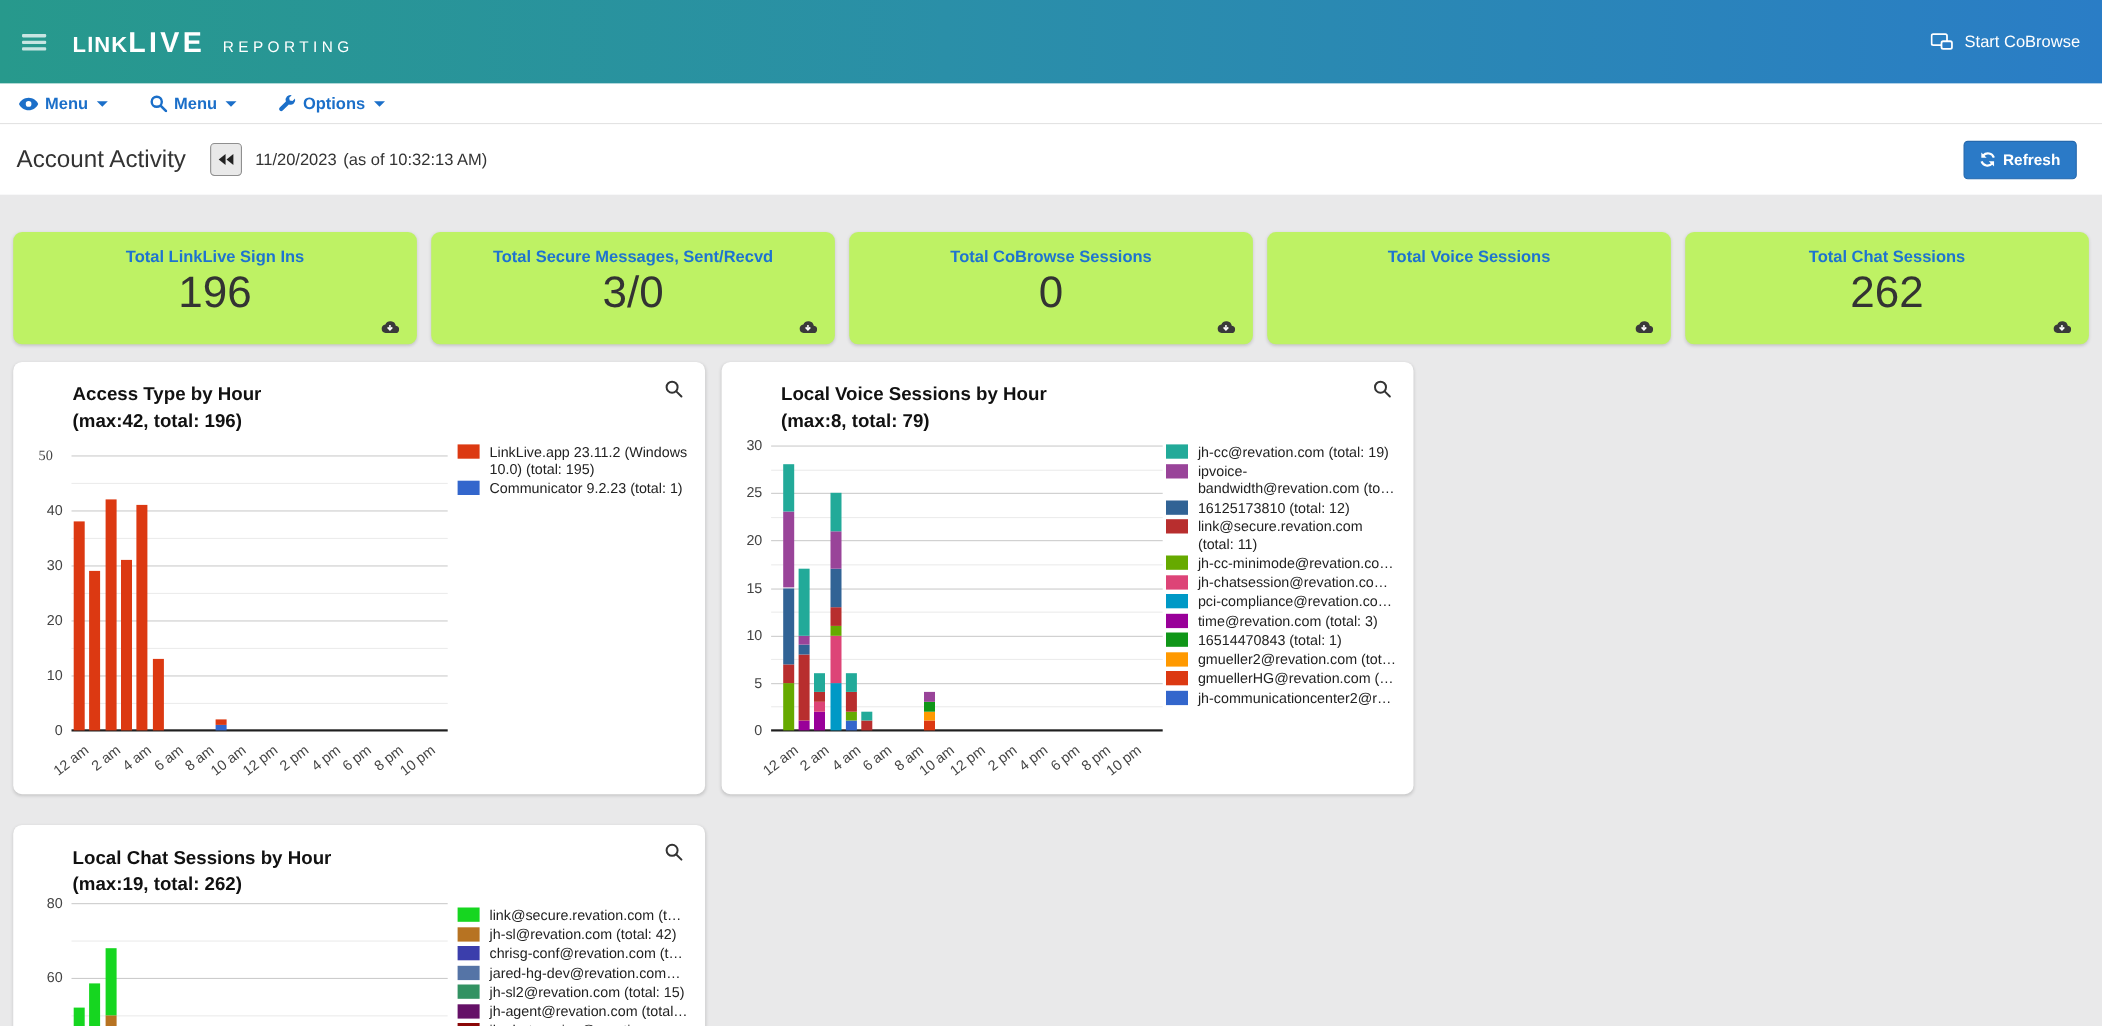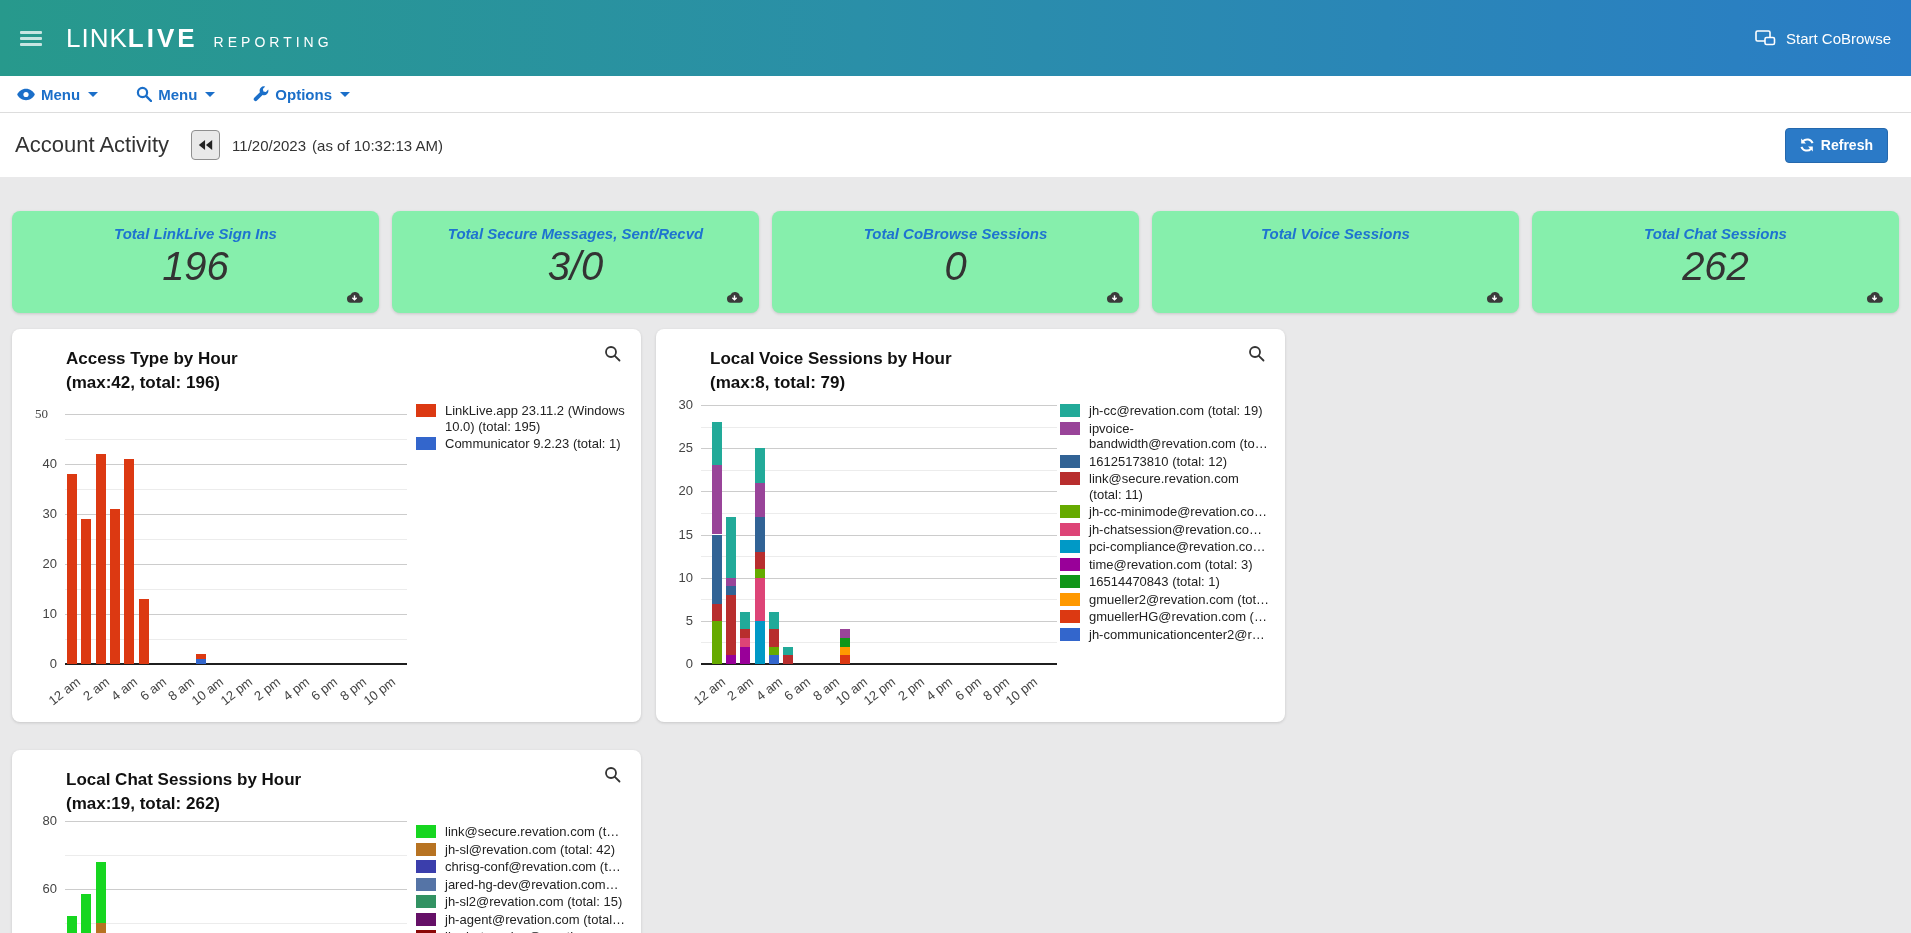--- a/index.html
+++ b/index.html
@@ -5,21 +5,21 @@
   * { margin:0; padding:0; box-sizing:border-box; }
   html,body { width:1911px; height:933px; overflow:hidden; }
   body { font-family:"Liberation Sans","DejaVu Sans",sans-serif; background:#fff; position:relative; }
 
   
   .app-header { height:76px; background:linear-gradient(90deg,#27998c 0%,#2a8fa8 45%,#2a7dc6 100%);
     display:flex; align-items:center; padding:0 20px; color:#fff; }
   .hamburger { width:24px; cursor:pointer; margin-right:22px; }
   .hamburger span { display:block; width:22px; height:3px; background:rgba(255,255,255,.75); border-radius:1px; margin:3px 0; }
   .logo { display:flex; align-items:baseline; }
-  .logo .lk { font-size:26px; font-weight:400; letter-spacing:1px; }
+  .logo .lk { font-size:20px; font-weight:700; letter-spacing:1px; }
   .logo .lv { font-size:26px; font-weight:700; letter-spacing:3px; }
   .logo .rp { font-size:14px; font-weight:300; letter-spacing:4px; margin-left:16px; }
   .header-spacer { flex:1; }
   .cobrowse { display:flex; align-items:center; gap:9px; font-size:15px; cursor:pointer; }
 
   
   .toolbar { height:37px; background:#fff; border-bottom:1px solid #ddd; display:flex; align-items:center; gap:38px; padding:0 17px; }
   .tb-item { display:flex; align-items:center; gap:6px; color:#1b6fc9; font-weight:700; font-size:15px; cursor:pointer; }
   .caret { width:0; height:0; border-left:5px solid transparent; border-right:5px solid transparent; border-top:5px solid #1b6fc9; margin-left:2px; }
 
@@ -31,21 +31,21 @@
   .date-txt { margin-left:12px; font-size:15px; color:#333; }
   .asof-txt { margin-left:6px; font-size:15px; color:#333; }
   .title-spacer { flex:1; }
   .refresh-btn { margin-right:8px; height:35px; padding:0 14px; background:#2b7ac7; border:1px solid #2568ad; border-radius:4px;
     color:#fff; font-size:14px; font-weight:700; display:flex; align-items:center; gap:7px; cursor:pointer; }
 
   
   .main { background:#e9e9ea; height:756px; padding:0 12px; }
 
   .stats-row { display:flex; gap:13px; padding-top:34px; }
-  .stat-card { flex:1; height:102px; background:#86efac; border-radius:8px; box-shadow:0 1px 3px rgba(0,0,0,.15); position:relative; text-align:center;font-style:italic; }
+  .stat-card { flex:1; height:102px; background:#bef264; border-radius:8px; box-shadow:0 1px 3px rgba(0,0,0,.15); position:relative; text-align:center; }
   .stat-title { margin-top:14px; font-size:15px; font-weight:700; color:#1e73d0; }
   .stat-value { margin-top:2px; font-size:40px; color:#333; }
   .stat-card svg.cloud { position:absolute; right:16px; bottom:9px; cursor:pointer; }
 
   .charts-row { display:flex; gap:15px; margin-top:16px; }
   .chart-card { width:629px; height:393px; background:#fff; border-radius:8px; box-shadow:0 1px 3px rgba(0,0,0,.15); position:relative; }
   .chart-card.tall { height:420px; margin-top:12px; }
   .chart-title { position:absolute; left:54px; top:18px; font-size:17px; font-weight:700; color:#111; line-height:24px; }
   .chart-subtitle { position:absolute; left:54px; top:42px; font-size:17px; font-weight:700; color:#111; line-height:24px; }
   .zoom-btn { position:absolute; right:20px; top:16px; cursor:pointer; }

